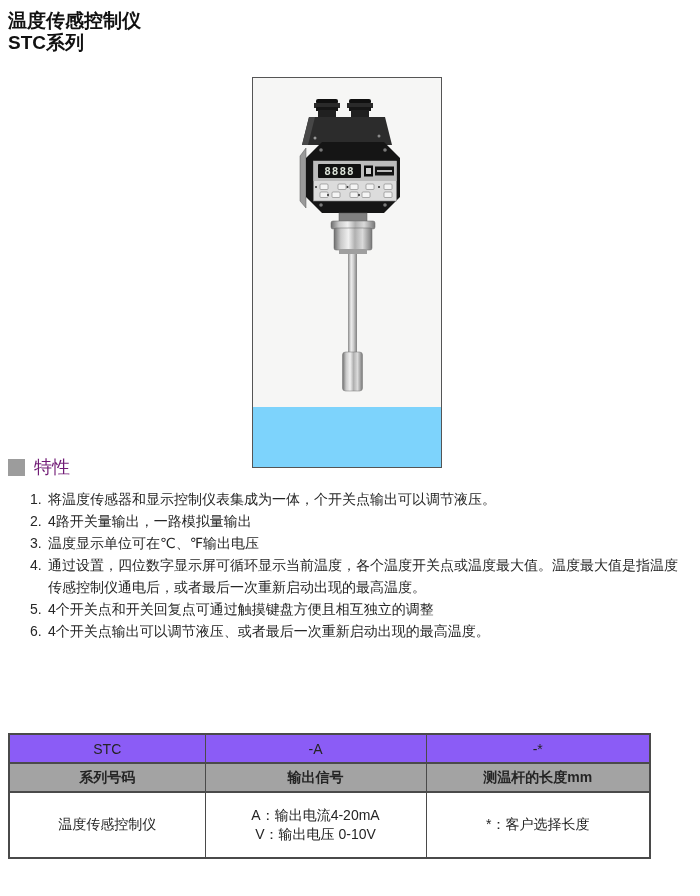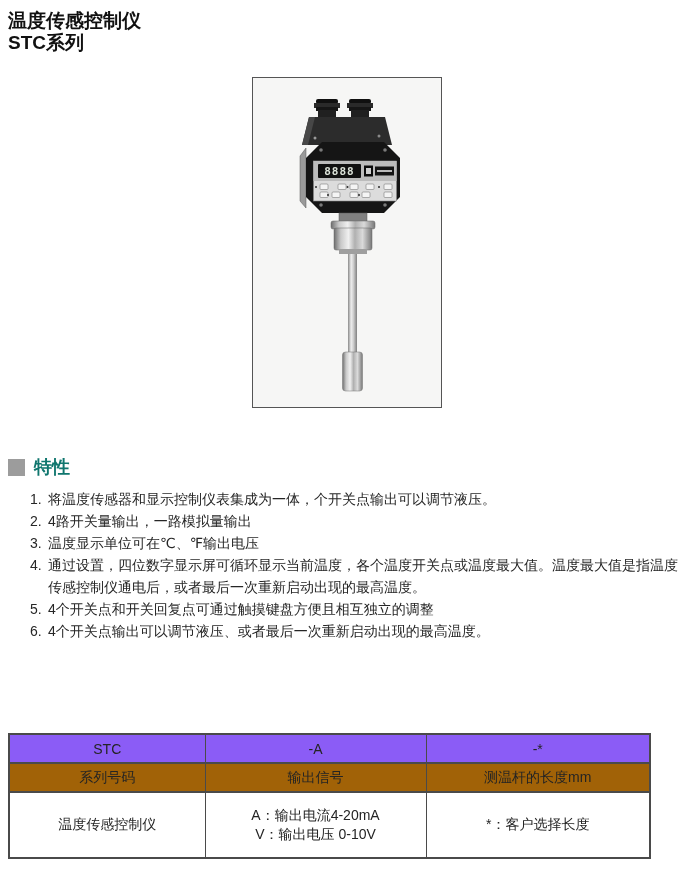--- a/index.html
+++ b/index.html
@@ -12,52 +12,52 @@
     overflow:hidden;
     padding-left:20px;
   }
   
   .title-block{position:absolute;left:8px;top:10px;}
   .title-block h1,.title-block h2{
     margin:0;font-size:19px;font-weight:bold;line-height:22px;color:#111;
   }
   
   .photo-frame{
-    position:absolute;left:252px;top:77px;width:190px;height:331px;
-    border:1px solid #555;background:#eab308;box-sizing:border-box;
+    position:absolute;left:252px;top:77px;width:190px;height:391px;
+    border:1px solid #555;background:#7dd3fc;box-sizing:border-box;
   }
   .photo-frame svg{display:block;}
   
   .section{position:absolute;left:8px;width:684px;}
   .sec-features{top:456px;}
   .sec-model{top:724px;}
   .sec-head{display:flex;align-items:center;gap:9px;height:22px;}
   .sec-bullet{width:17px;height:17px;background:#9c9c9c;flex:0 0 auto;}
-  .sec-title{font-size:18px;font-weight:bold;color:#0f766e;line-height:22px;}
+  .sec-title{font-size:18px;font-weight:normal;color:#701a75;line-height:22px;}
   
   .feature-list{margin:10px 0 0 0;padding:0;list-style:none;}
   .feature-list li{display:flex;font-size:14px;line-height:22px;color:#262626;}
   .feature-list .num{flex:0 0 18px;margin-left:22px;text-align:left;}
   .feature-list .txt{flex:1;padding-right:2px;}
   
   .model-table{
     margin-top:9px;border-collapse:collapse;width:641px;
     table-layout:fixed;font-size:14px;color:#242424;
     border:2px solid #4a4a4a;
   }
   .model-table col.c1{width:196px;}
   .model-table col.c2{width:221px;}
   .model-table col.c3{width:224px;}
   .model-table td{
     border-left:1px solid #4a4a4a;border-right:1px solid #4a4a4a;
     border-top:2px solid #4a4a4a;border-bottom:2px solid #4a4a4a;
     text-align:center;vertical-align:middle;padding:0;
   }
   .model-table tr.r-code td{height:27px;background:#8b5cf6;}
-  .model-table tr.r-label td{height:27px;background:#a16207;}
+  .model-table tr.r-label td{height:27px;background:#a3a3a3;font-weight:bold;}
   .model-table tr.r-desc td{height:64px;background:#ffffff;}
   .cell-lines div{line-height:19px;}
 </style>
 </head>
 <body>
 
 <div class="page">
 
   <div class="title-block">
     <h1>温度传感控制仪</h1>

